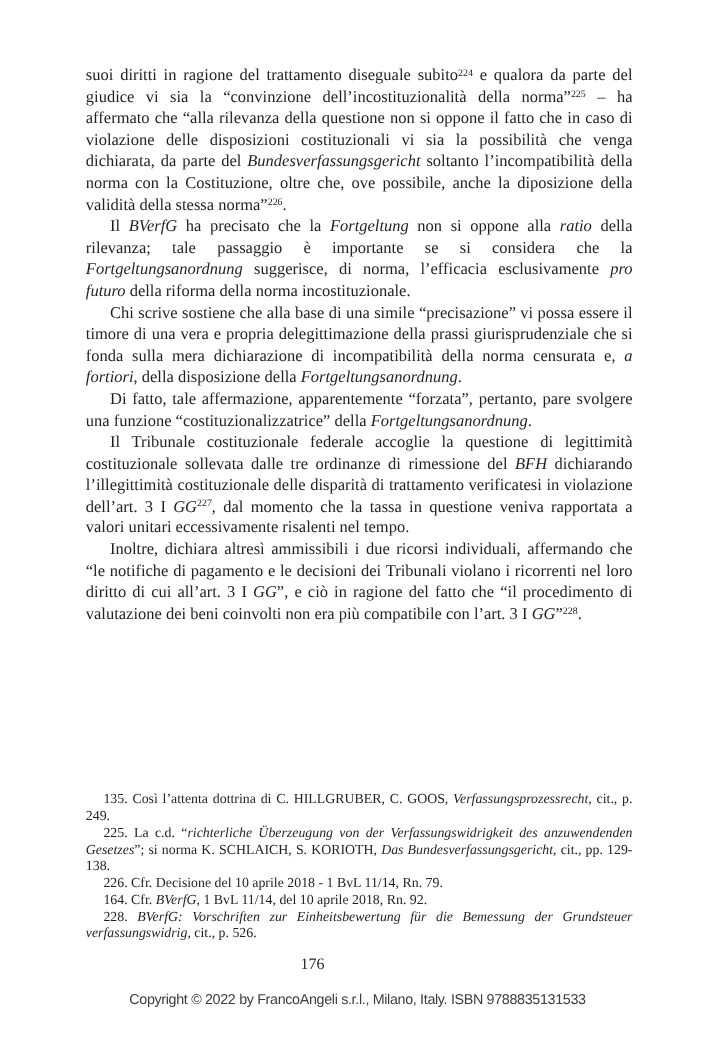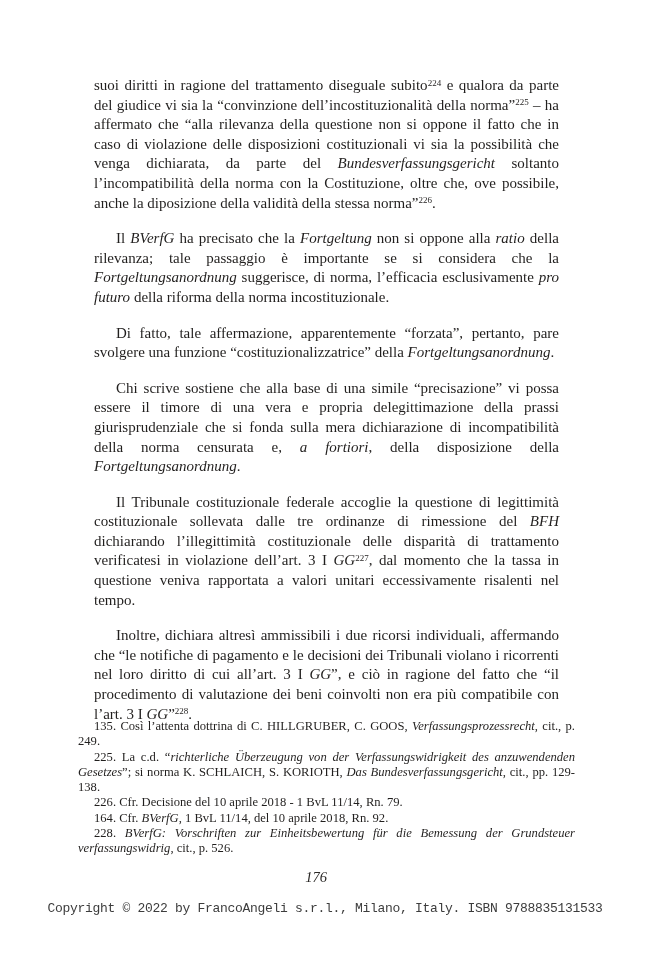--- a/index.html
+++ b/index.html
@@ -21,21 +21,21 @@
     left: 78px;
     top: 60px;
     width: 497px;
     font-size: 15px;
     line-height: 19.6px;
     text-align: justify;
     hyphens: auto;
     -webkit-hyphens: auto;
   }
   .body-text p {
-    margin: 16px;
+    margin: 0;
     padding: 0;
   }
   .body-text p.indent {
     text-indent: 22px;
   }
   sup {
     font-size: 0.6em;
     line-height: 0;
     vertical-align: baseline;
     position: relative;
@@ -56,47 +56,45 @@
     margin: 0;
     padding: 0;
     text-indent: 16px;
   }
   .page-number {
     position: absolute;
     top: 869px;
     left: 0;
     width: 568px;
     text-align: center;
-    font-style: italic;
     font-size: 14.5px;
     color: #2a2826;
-    margin-left: 32px;
   }
   .copyright-line {
     position: absolute;
     top: 901px;
     left: 0;
     width: 650px;
     text-align: center;
-    font-family: Liberation Mono, monospace;
+    font-family: Liberation Sans, sans-serif;
     font-size: 13px;
     letter-spacing: -0.3px;
     color: #3c3c3c;
   }
 </style>
 </head>
 <body>
 
 <div class="book-page">
 
   <div class="body-text">
       <p><span>suoi diritti in ragione del trattamento diseguale subito</span><sup>224</sup><span> e qualora da parte del giudice vi sia la “convinzione dell’incostituzionalità della norma”</span><sup>225</sup><span> – ha affermato che “alla rilevanza della questione non si oppone il fatto che in caso di violazione delle disposizioni costituzionali vi sia la possibilità che venga dichiarata, da parte del </span><i>Bundesverfassungsgericht</i><span> soltanto l’incompatibilità della norma con la Costituzione, oltre che, ove possibile, anche la diposizione della validità della stessa norma”</span><sup>226</sup><span>.</span></p>
       <p class="indent"><span>Il </span><i>BVerfG</i><span> ha precisato che la </span><i>Fortgeltung</i><span> non si oppone alla </span><i>ratio</i><span> della rilevanza; tale passaggio è importante se si considera che la </span><i>Fortgeltungsanordnung</i><span> suggerisce, di norma, l’efficacia esclusivamente </span><i>pro futuro</i><span> della riforma della norma incostituzionale.</span></p>
+      <p class="indent"><span>Chi scrive sostiene che alla base di una simile “precisazione” vi possa essere il timore di una vera e propria delegittimazione della prassi giurisprudenziale che si fonda sulla mera dichiarazione di incompatibilità della norma censurata e, </span><i>a fortiori</i><span>, della disposizione della </span><i>Fortgeltungsanordnung</i><span>.</span></p>
       <p class="indent"><span>Di fatto, tale affermazione, apparentemente “forzata”, pertanto, pare svolgere una funzione “costituzionalizzatrice” della </span><i>Fortgeltungsanordnung</i><span>.</span></p>
-      <p class="indent"><span>Chi scrive sostiene che alla base di una simile “precisazione” vi possa essere il timore di una vera e propria delegittimazione della prassi giurisprudenziale che si fonda sulla mera dichiarazione di incompatibilità della norma censurata e, </span><i>a fortiori</i><span>, della disposizione della </span><i>Fortgeltungsanordnung</i><span>.</span></p>
       <p class="indent"><span>Il Tribunale costituzionale federale accoglie la questione di legittimità costituzionale sollevata dalle tre ordinanze di rimessione del </span><i>BFH</i><span> dichiarando l’illegittimità costituzionale delle disparità di trattamento verificatesi in violazione dell’art. 3 I </span><i>GG</i><sup>227</sup><span>, dal momento che la tassa in questione veniva rapportata a valori unitari eccessivamente risalenti nel tempo.</span></p>
       <p class="indent"><span>Inoltre, dichiara altresì ammissibili i due ricorsi individuali, affermando che “le notifiche di pagamento e le decisioni dei Tribunali violano i ricorrenti nel loro diritto di cui all’art. 3 I </span><i>GG</i><span>”, e ciò in ragione del fatto che “il procedimento di valutazione dei beni coinvolti non era più compatibile con l’art. 3 I </span><i>GG</i><span>”</span><sup>228</sup><span>.</span></p>
     </div>
 
   <div class="footnotes">
       <p><span>135. Così l’attenta dottrina di C. HILLGRUBER, C. GOOS, </span><i>Verfassungsprozessrecht</i><span>, cit., p. 249.</span></p>
       <p><span>225. La c.d. “</span><i>richterliche Überzeugung von der Verfassungswidrigkeit des anzuwendenden Gesetzes</i><span>”; si norma K. SCHLAICH, S. KORIOTH, </span><i>Das Bundesverfassungsgericht</i><span>, cit., pp. 129-138.</span></p>
       <p><span>226. Cfr. Decisione del 10 aprile 2018 - 1 BvL 11/14, Rn. 79.</span></p>
       <p><span>164. Cfr. </span><i>BVerfG</i><span>, 1 BvL 11/14, del 10 aprile 2018, Rn. 92.</span></p>
       <p><span>228. </span><i>BVerfG: Vorschriften zur Einheitsbewertung für die Bemessung der Grundsteuer verfassungswidrig</i><span>, cit., p. 526.</span></p>

